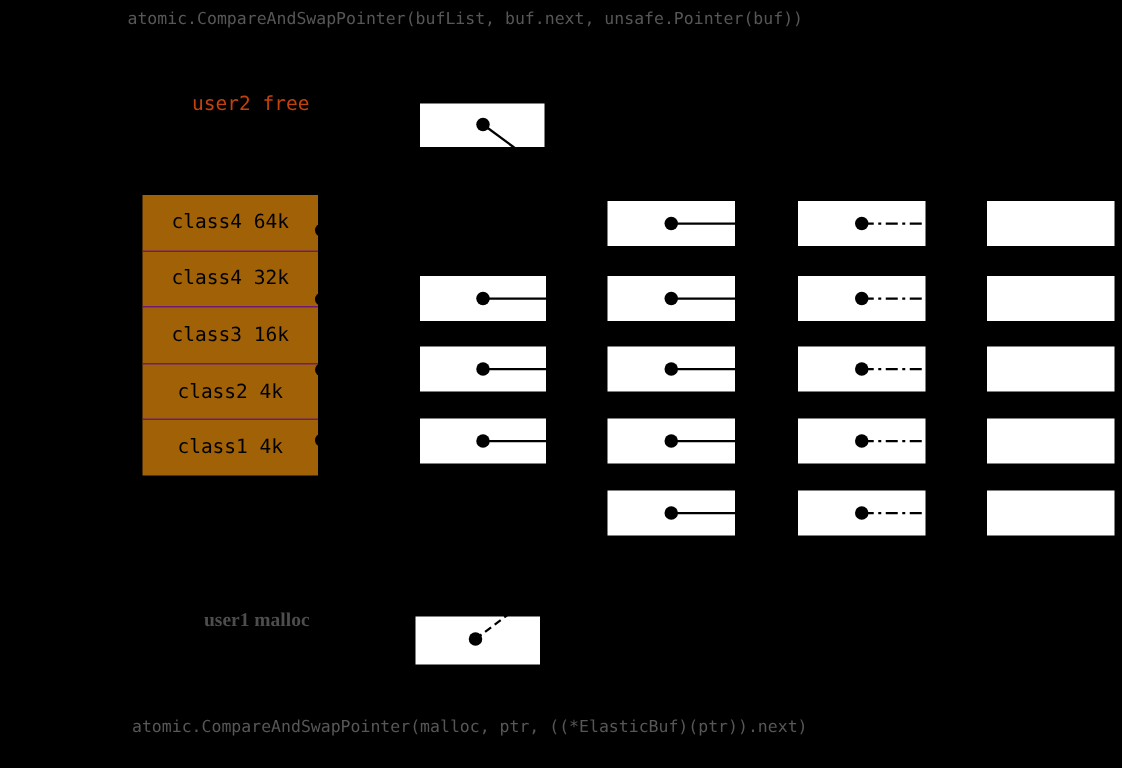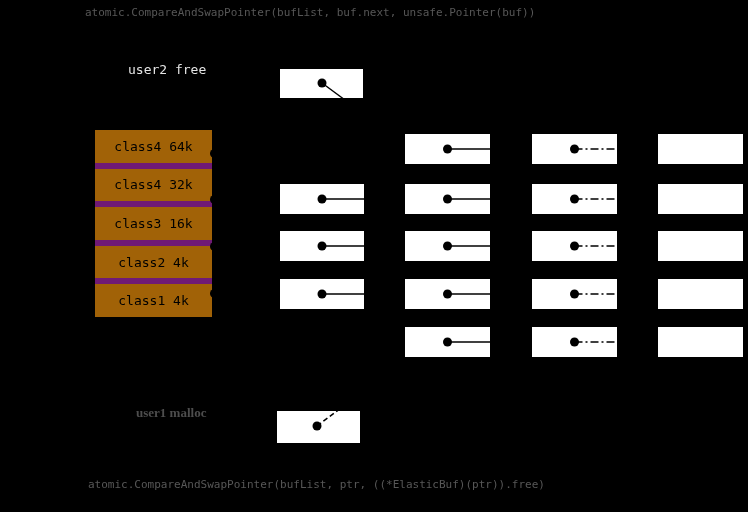--- a/index.html
+++ b/index.html
@@ -7,33 +7,33 @@
     position:relative;width:748px;height:512px;background:#000;overflow:hidden;
     font-family:"DejaVu Sans Mono","Liberation Mono",monospace;
   }
   .code-line{
     position:absolute;font-size:11px;line-height:13px;color:#575757;
     letter-spacing:0px;white-space:pre;
   }
   #code-top{left:85px;top:6px;}
   #code-bottom{left:88px;top:478px;}
   .user-label{
-    position:absolute;font-size:13px;line-height:15px;color:#e5e5e5;white-space:pre;
+    position:absolute;font-size:13px;line-height:15px;color:#c2410c;white-space:pre;
   }
   #user2-free-label{left:128px;top:62px;}
   #user1-malloc-label{left:136px;top:405px;font-weight:bold;color:#4d4d4d;font-family:Liberation Serif, serif;}
   #class-table{
     position:absolute;left:95px;top:130px;width:117px;height:187px;background:#a16207;
     display:flex;flex-direction:column;
   }
   .class-row{
     flex:1;display:flex;align-items:center;justify-content:center;
     font-size:13px;color:#000;white-space:pre;
   }
-  .class-row + .class-row{border-top:6px solid #701a75;}
+  .class-row + .class-row{border-top:1px solid #701a75;}
   .node-box{position:absolute;background:#fff;}
   .node-box svg{display:block;overflow:visible;}
   .dot{
     position:absolute;width:9px;height:9px;border-radius:50%;background:#000;
   }
   .overlay-svg{position:absolute;overflow:visible;}
 </style>
 </head>
 <body>
 
@@ -58,21 +58,21 @@
     </div>
 
   <div id="user1-malloc-label" class="user-label">user1 malloc</div>
   <div class="node-box" style="left:277px;top:411px;width:83px;height:32px;">
     <svg width="83" height="32">
       <line x1="40" y1="15" x2="64" y2="-3" stroke="#000" stroke-width="1.5" stroke-dasharray="5 3"></line>
       <circle cx="40" cy="15" r="4.5" fill="#000"></circle>
     </svg>
   </div>
 
-  <div id="code-bottom" class="code-line">atomic.CompareAndSwapPointer(bufList, ptr, ((*ElasticBuf)(ptr)).free)</div>
+  <div id="code-bottom" class="code-line">atomic.CompareAndSwapPointer(malloc, ptr, ((*ElasticBuf)(ptr)).next)</div>
 
 <div class="dot" style="left: 209.5px; top: 148.8px;"></div>
     <div class="node-box" style="left: 405px; top: 134px; width: 85px; height: 30px;">
       <svg width="85" height="30">
         <line x1="42.5" y1="15" x2="85" y2="15" stroke="#000" stroke-width="1.5"></line>
         <circle cx="42.5" cy="15" r="4.5" fill="#000"></circle>
       </svg>
     </div>
     <div class="node-box" style="left: 532px; top: 134px; width: 85px; height: 30px;">
       <svg width="85" height="30">

